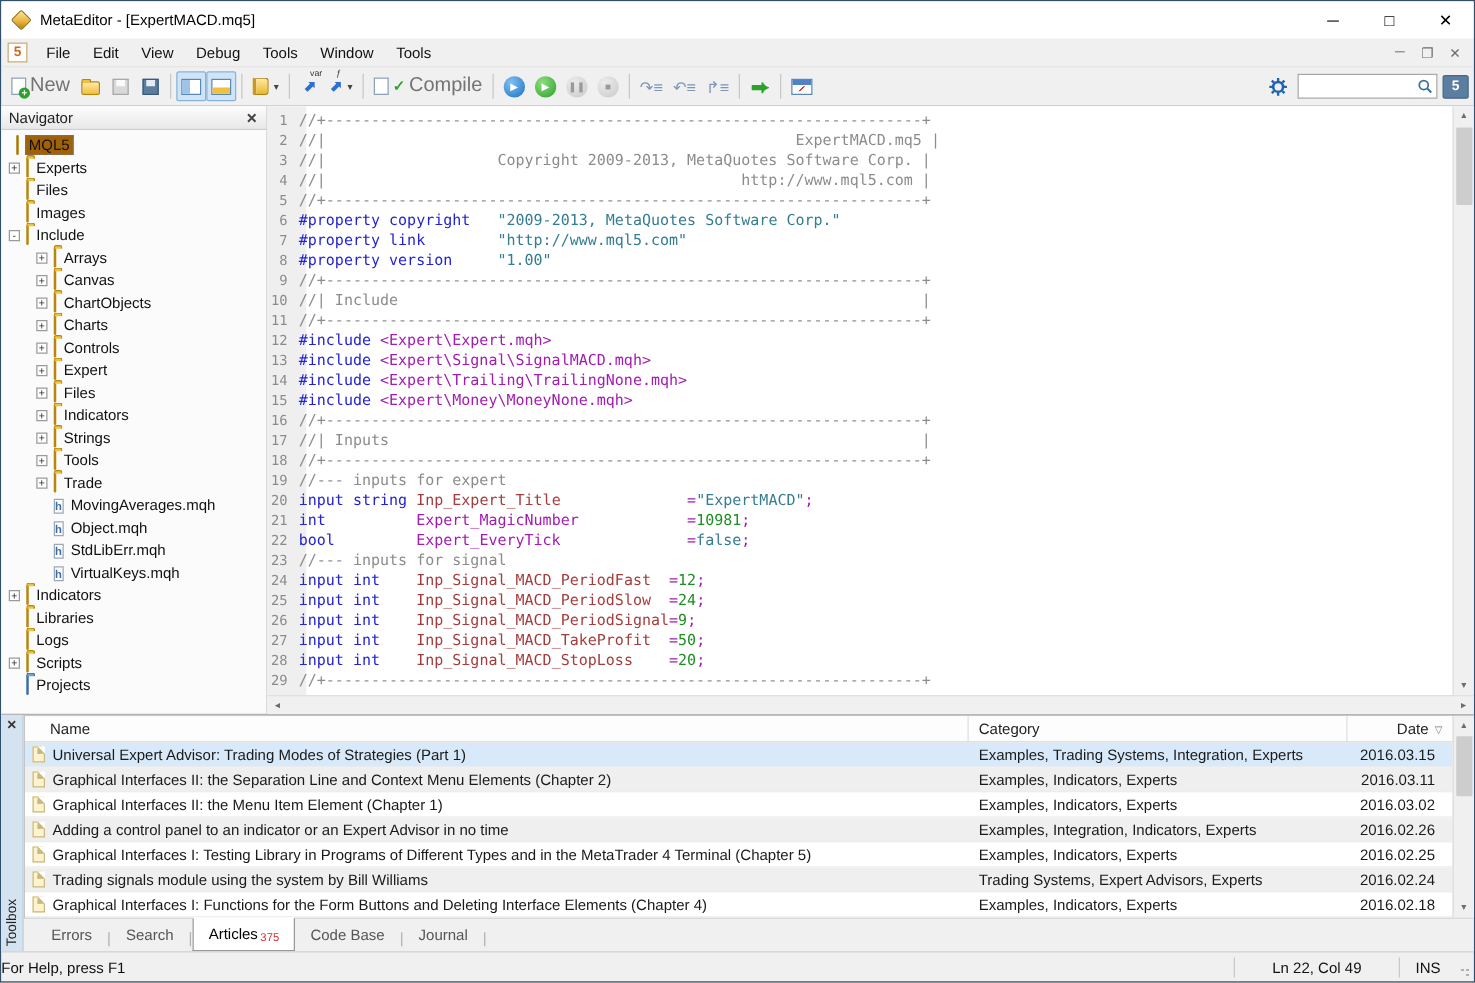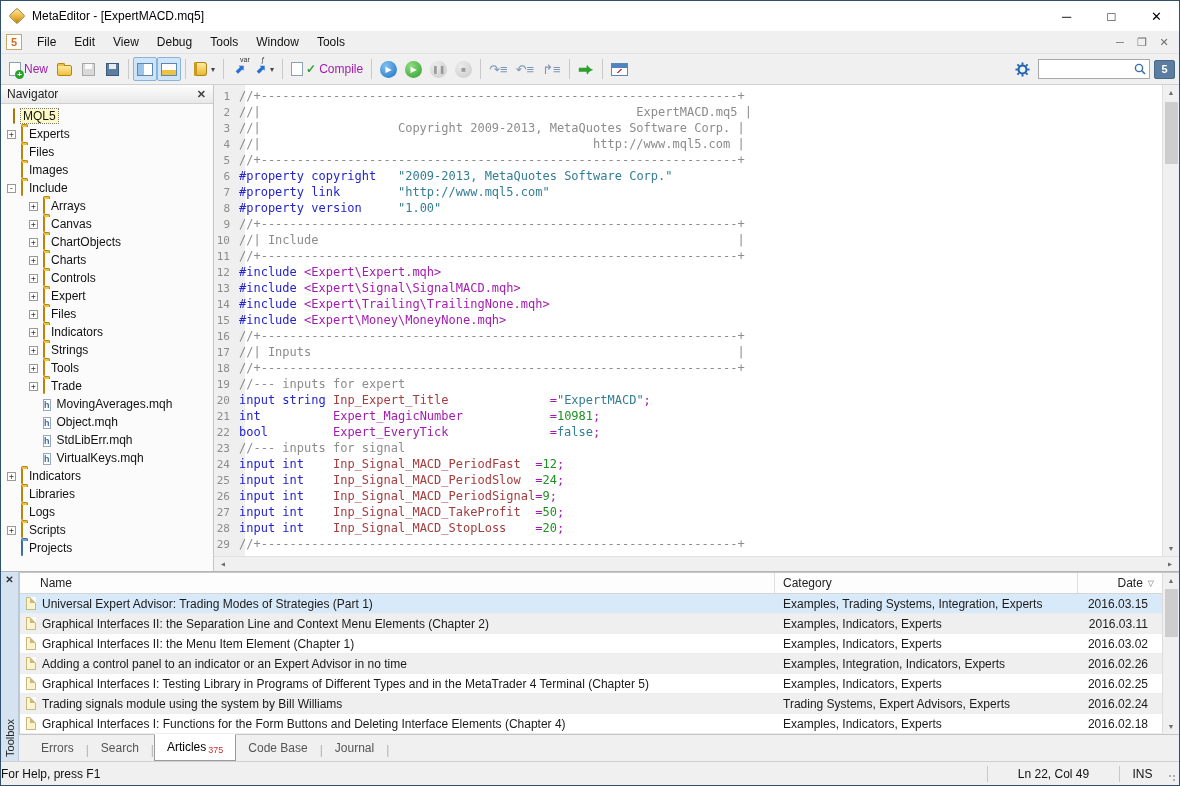--- a/index.html
+++ b/index.html
@@ -20,21 +20,21 @@
               font-weight:bold;font-size:11px;display:flex;align-items:center;justify-content:center;}
   .menus{display:flex;flex:1;}
   .menu-item{padding:3px 9px;color:#111;}
   .mdi-controls{display:flex;margin-right:4px;}
   .mdi{width:22px;height:18px;display:flex;align-items:center;justify-content:center;color:#6d6d6d;font-size:11px;border:1px solid transparent;}
   
   .toolbar{height:31px;background:#f0f0f0;display:flex;align-items:center;border-bottom:1px solid #d0d0d0;padding:0 4px;flex:0 0 auto;}
   .tbtn{height:24px;min-width:24px;display:flex;align-items:center;justify-content:center;padding:0 3px;border:1px solid transparent;border-radius:2px;gap:3px;}
   .tbtn.pressed{background:#cfe4f7;border-color:#88b3da;}
   .tsep{width:1px;height:20px;background:#c8c8c8;margin:0 4px;}
-  .tlabel{font-size:12px;color:#a21caf;}
+  .tlabel{font-size:16px;color:#737373;}
   .caret{font-size:8px;color:#444;margin-left:1px;}
   .circ{width:17px;height:17px;border-radius:50%;display:flex;align-items:center;justify-content:center;font-size:8px;color:#fff;}
   .circ.blue{background:radial-gradient(circle at 35% 30%,#7fc0f2,#1c6fc4);}
   .circ.green{background:radial-gradient(circle at 35% 30%,#8ede7e,#2d9e2d);}
   .circ.gray{background:radial-gradient(circle at 35% 30%,#ececec,#c9c9c9);color:#9a9a9a;}
   .toolbar-right{margin-left:auto;display:flex;align-items:center;gap:4px;}
   .search-box{width:112px;height:20px;background:#fff;border:1px solid #a8a8a8;display:flex;align-items:center;}
   .search-box input{flex:1;border:none;outline:none;height:16px;width:80px;font:11px "Liberation Sans",sans-serif;padding:0 3px;background:transparent;}
   .mql5-btn{width:21px;height:19px;background:#5a7da0;border:1px solid #48688a;border-radius:2px;color:#fff;
             font-weight:bold;font-size:11px;display:flex;align-items:center;justify-content:center;}
@@ -70,21 +70,21 @@
   .exp-slot{width:9px;flex:0 0 auto;}
   .nav-ico{margin:0 5px 0 5px;flex:0 0 auto;}
   .nf{width:14px;height:10px;background:linear-gradient(#ffe9a0,#f0c040);border:1px solid #b8860b;border-radius:1px 2px 2px 2px;position:relative;margin-top:2px;}
   .nf::before{content:"";position:absolute;top:-3px;left:-1px;width:5px;height:2px;background:#f0c040;border:1px solid #b8860b;border-bottom:none;border-radius:2px 2px 0 0;}
   .nf.open{background:linear-gradient(#fff3c8,#f6d469);transform:skewX(-6deg);}
   .nf.blue{background:linear-gradient(#bcd8f2,#6ba3d6);border-color:#3c6ea5;}
   .nf.blue::before{background:#6ba3d6;border-color:#3c6ea5;}
   .hfile{width:11px;height:13px;background:#fff;border:1px solid #9aa7b8;font:bold 9px/12px "Liberation Sans",sans-serif;color:#3c6ea5;text-align:center;}
   .mql5icon{width:11px;height:11px;background:linear-gradient(135deg,#ffe79a,#d4a017);border:1px solid #a87900;transform:rotate(45deg) scale(.9);border-radius:1px;margin:1px;}
   .nav-label{margin-left:1px;color:#111;}
-  .trow-nav.sel .nav-label{background:#fef9c3;border:1px dotted #7a7a7a;padding:0 2px;margin-left:-1px;}
+  .trow-nav.sel .nav-label{background:#a16207;border:1px dotted #7a7a7a;padding:0 2px;margin-left:-1px;}
   
   .editor{flex:1;background:#fff;position:relative;display:flex;flex-direction:column;min-width:0;}
   .ed-body{flex:1;position:relative;overflow:hidden;display:flex;}
   .ed-text{flex:1;position:relative;overflow:hidden;}
   .gutter-bg{position:absolute;left:0;top:0;bottom:0;width:31px;background:#efefef;}
   .code{position:relative;padding-top:3px;font-family:"DejaVu Sans Mono",monospace;font-size:12px;line-height:16px;white-space:pre;}
   .cl{height:16px;}
   .ln{display:inline-block;width:25px;text-align:right;padding-right:9px;color:#8c8c8c;font-size:11px;}
   .cm{color:#8c8c8c;} .kw{color:#2323d2;} .str{color:#347d93;} .num{color:#1e9023;margin-top:24px;} .id{color:#a43d3d;} .pl{color:#a21caf;}
   .vscroll{width:17px;background:#f0f0f0;border-left:1px solid #e0e0e0;display:flex;flex-direction:column;align-items:center;flex:0 0 auto;}

